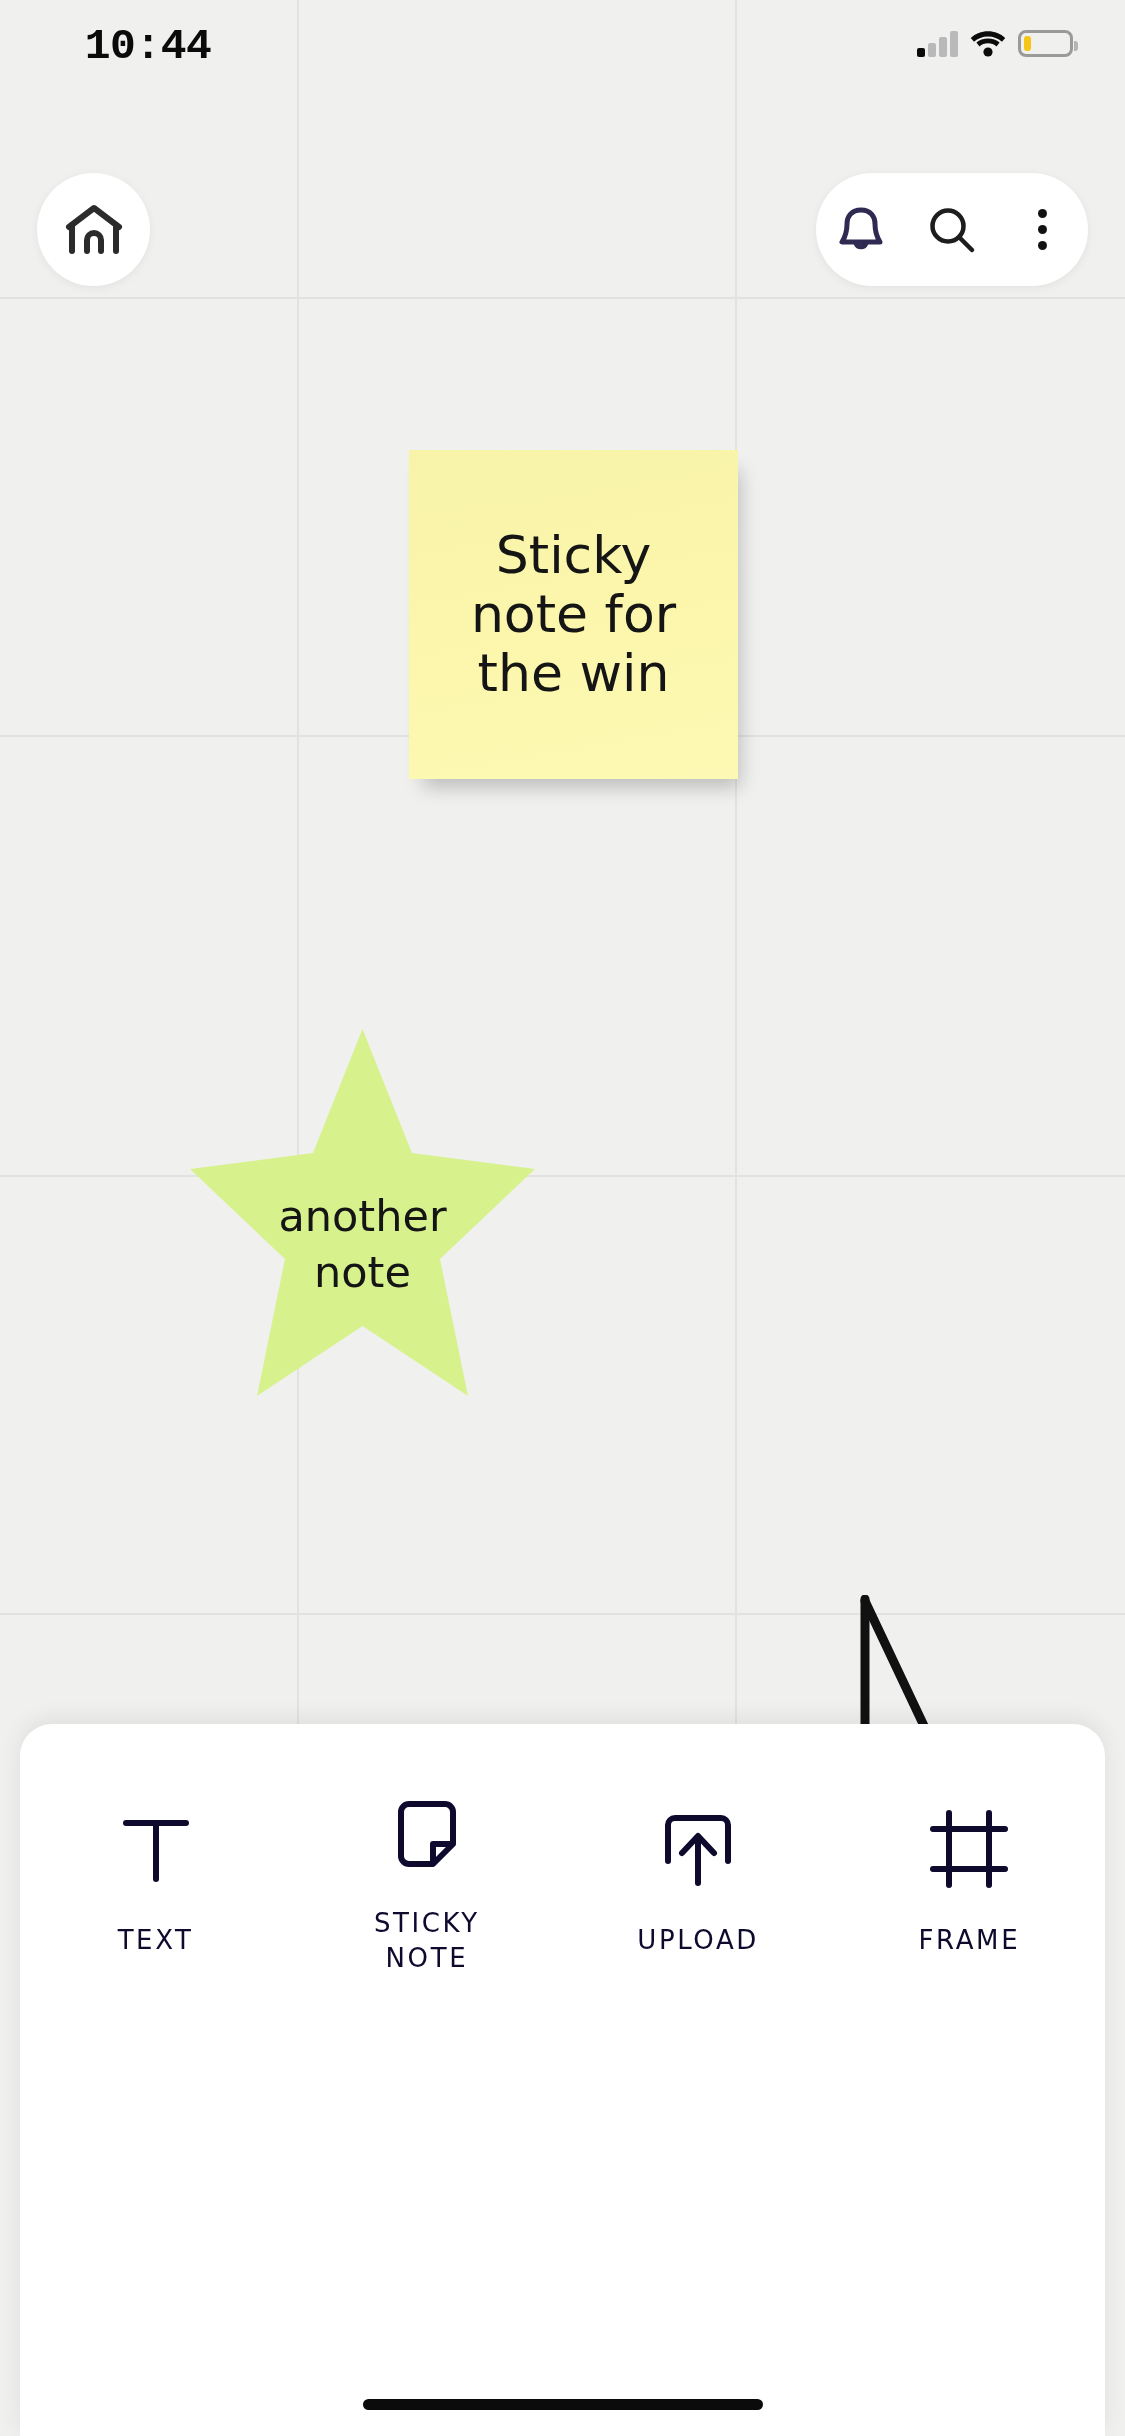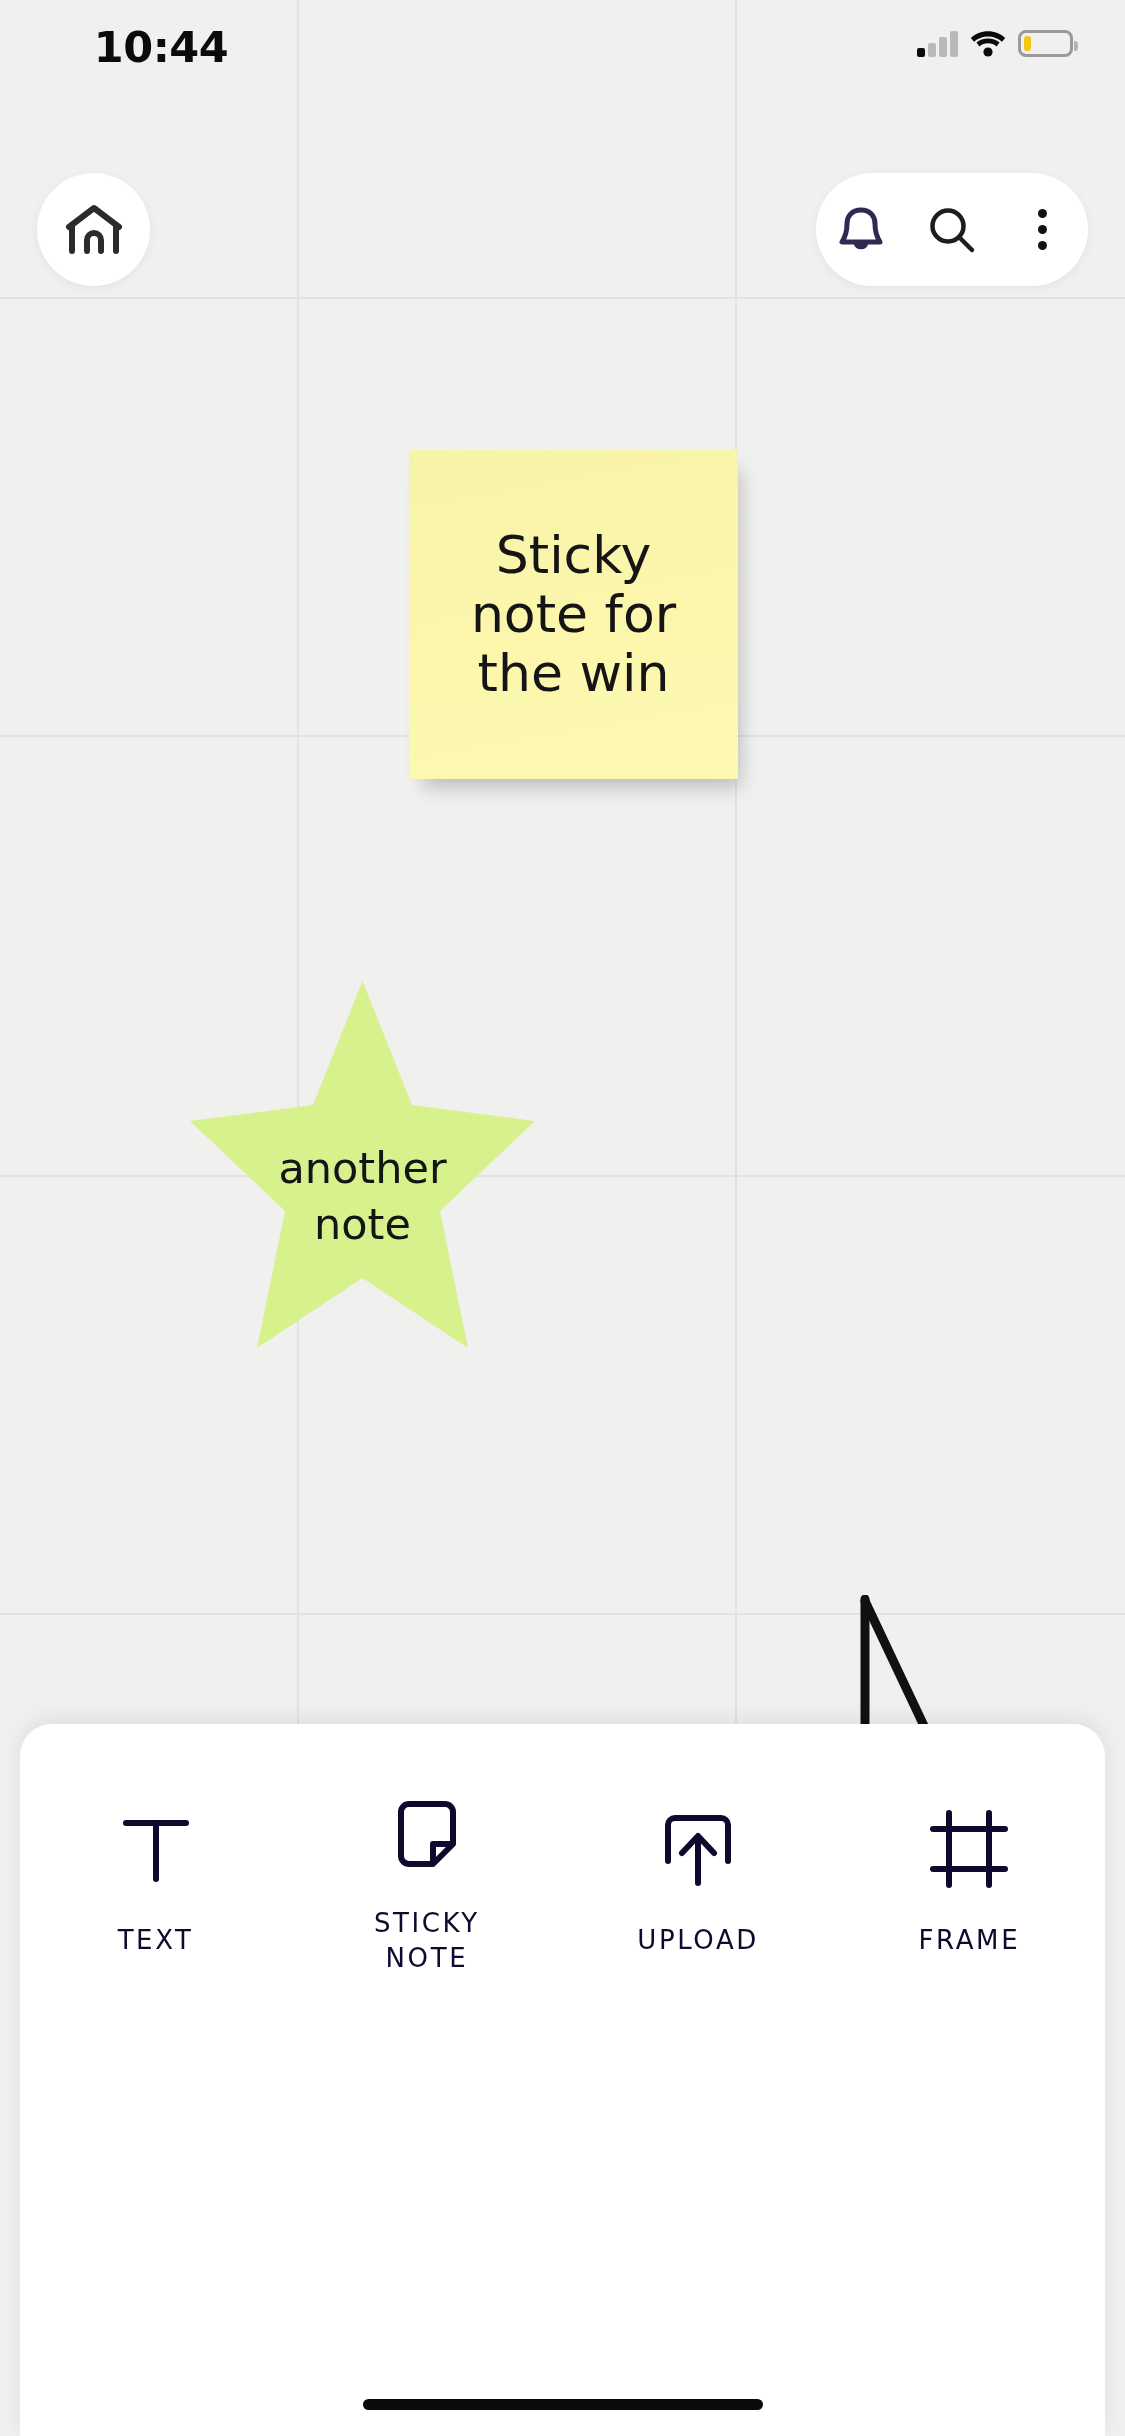--- a/index.html
+++ b/index.html
@@ -35,24 +35,25 @@
     position: absolute;
     left: 0;
     right: 0;
     height: 2px;
     background: #e2e2e1;
   }
 
   
   #status-bar {
     position: absolute;
-    top: 0; left: 13px; right: 0;
+    top: 0; left: 0; right: 0;
     height: 96px;
     z-index: 40;
     pointer-events: none;
+    font-family: Liberation Mono, monospace;
   }
   #status-time {
     position: absolute;
     left: 48px;
     top: 22px;
     width: 200px;
     text-align: center;
     font-size: 43px;
     font-weight: 700;
     color: #0b0b0b;
@@ -154,21 +155,21 @@
     color: #151515;
     text-align: center;
     white-space: pre-line;
     font-weight: 400;
   }
 
   
   #star-shape {
     position: absolute;
     left: 190px;
-    top: 973px;
+    top: 1021px;
     width: 345px;
     height: 375px;
     z-index: 4;
   }
   #star-svg { position:absolute; inset:0; width:100%; height:100%; }
   #star-text {
     position: absolute;
     left: 0; right: 0;
     top: 168px;
     text-align: center;

